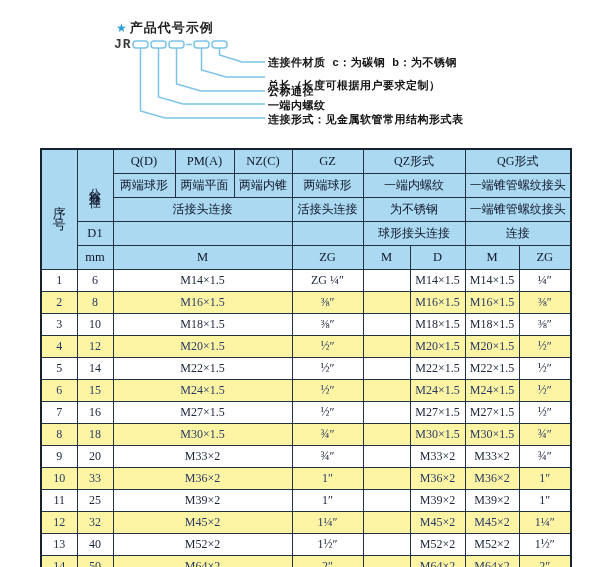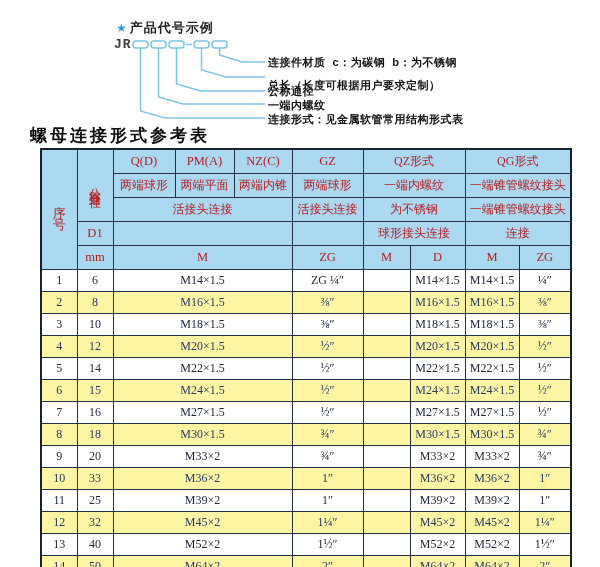--- a/index.html
+++ b/index.html
@@ -18,21 +18,21 @@
 
   
   .tbl-title{position:absolute;left:30px;top:124px;font-size:17px;font-weight:700;color:#0d0d0d;
              letter-spacing:3px;}
 
   
   table.ref{position:absolute;left:40px;top:148px;border-collapse:collapse;table-layout:fixed;
             border:2px solid #16222e;font-size:12px;}
   .ref th,.ref td{border:1px solid #223242;padding:0;text-align:center;vertical-align:middle;
                   overflow:hidden;font-weight:400;}
-  .ref thead th{background:#abd9f2;color:#b91c1c;height:23px;font-size:12px;}
+  .ref thead th{background:#abd9f2;color:#0f172a;height:23px;font-size:12px;}
   .ref thead .lat{font-size:12.5px;}
   .ref tbody td{height:21px;color:#20283e;background:#ffffff;}
   .ref tbody tr.alt td{background:#fdf5a4;color:#273a66;}
   .vtext{writing-mode:vertical-rl;text-orientation:upright;display:inline-block;line-height:1;}
   .v2{letter-spacing:13px;font-size:13px;}
   .v4{letter-spacing:3px;font-size:12px;}
 </style>
 </head>
 <body>
 
@@ -60,21 +60,20 @@
       </g>
     </svg>
 
     <div class="dlabel" style="top:55px">连接件材质  c：为碳钢  b：为不锈钢</div>
     <div class="dlabel" style="top:78px">总长（长度可根据用户要求定制）</div>
     <div class="dlabel" style="top:84px">公称通径</div>
     <div class="dlabel" style="top:98px">一端内螺纹</div>
     <div class="dlabel" style="top:112px">连接形式：见金属软管常用结构形式表</div>
   </div>
 
-  <div class="tbl-title">螺母连接形式参考表</div>
 
   <table class="ref">
     <colgroup>
       <col style="width:36px">
         <col style="width:36px">
         <col style="width:62px">
         <col style="width:59px">
       <col style="width:58px">
         <col style="width:71px">
         <col style="width:47px">

